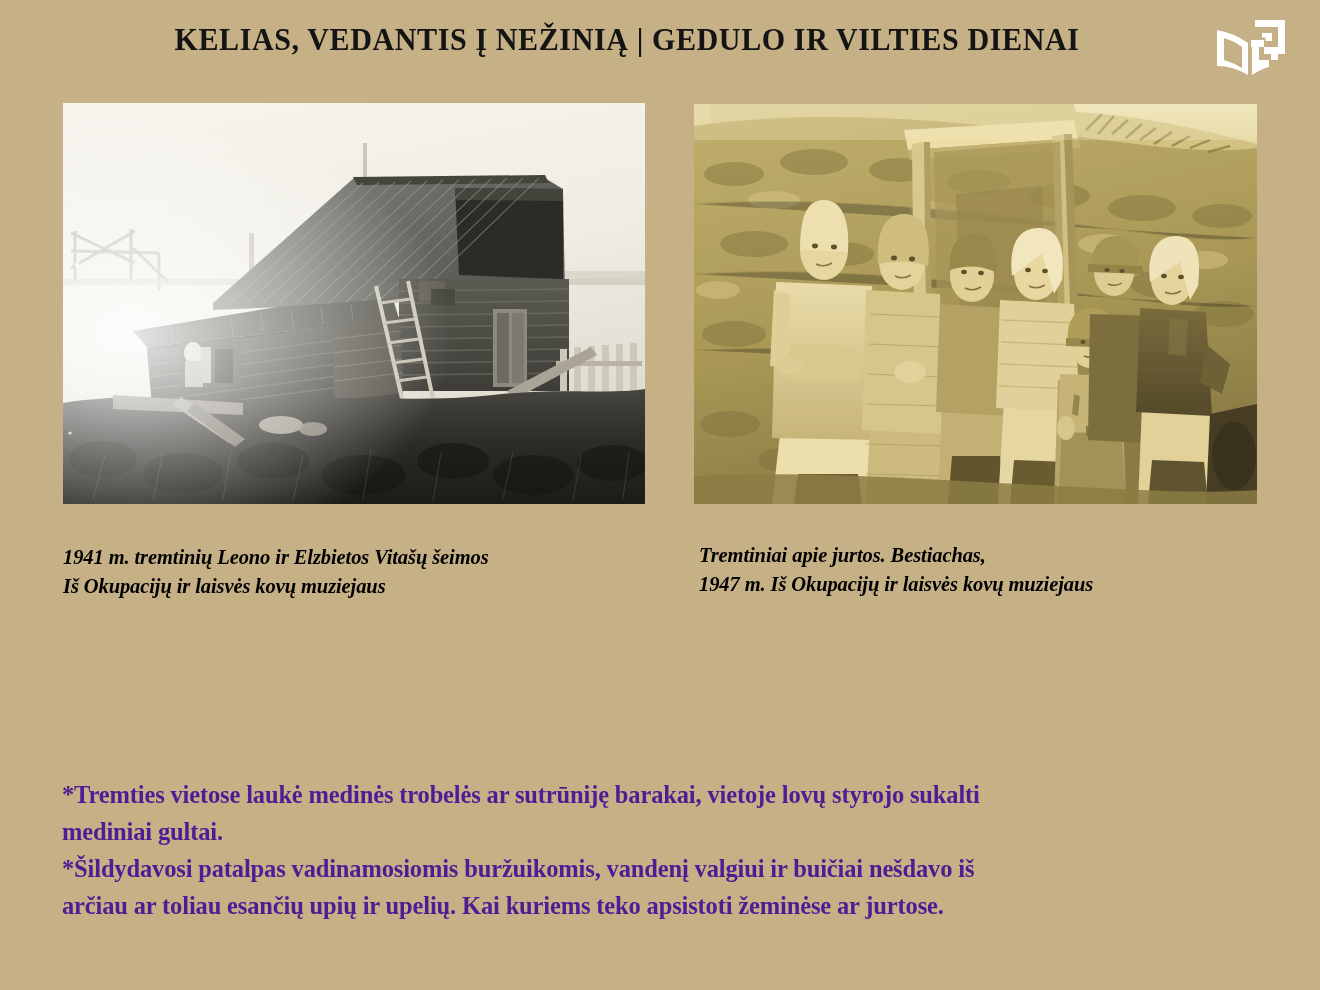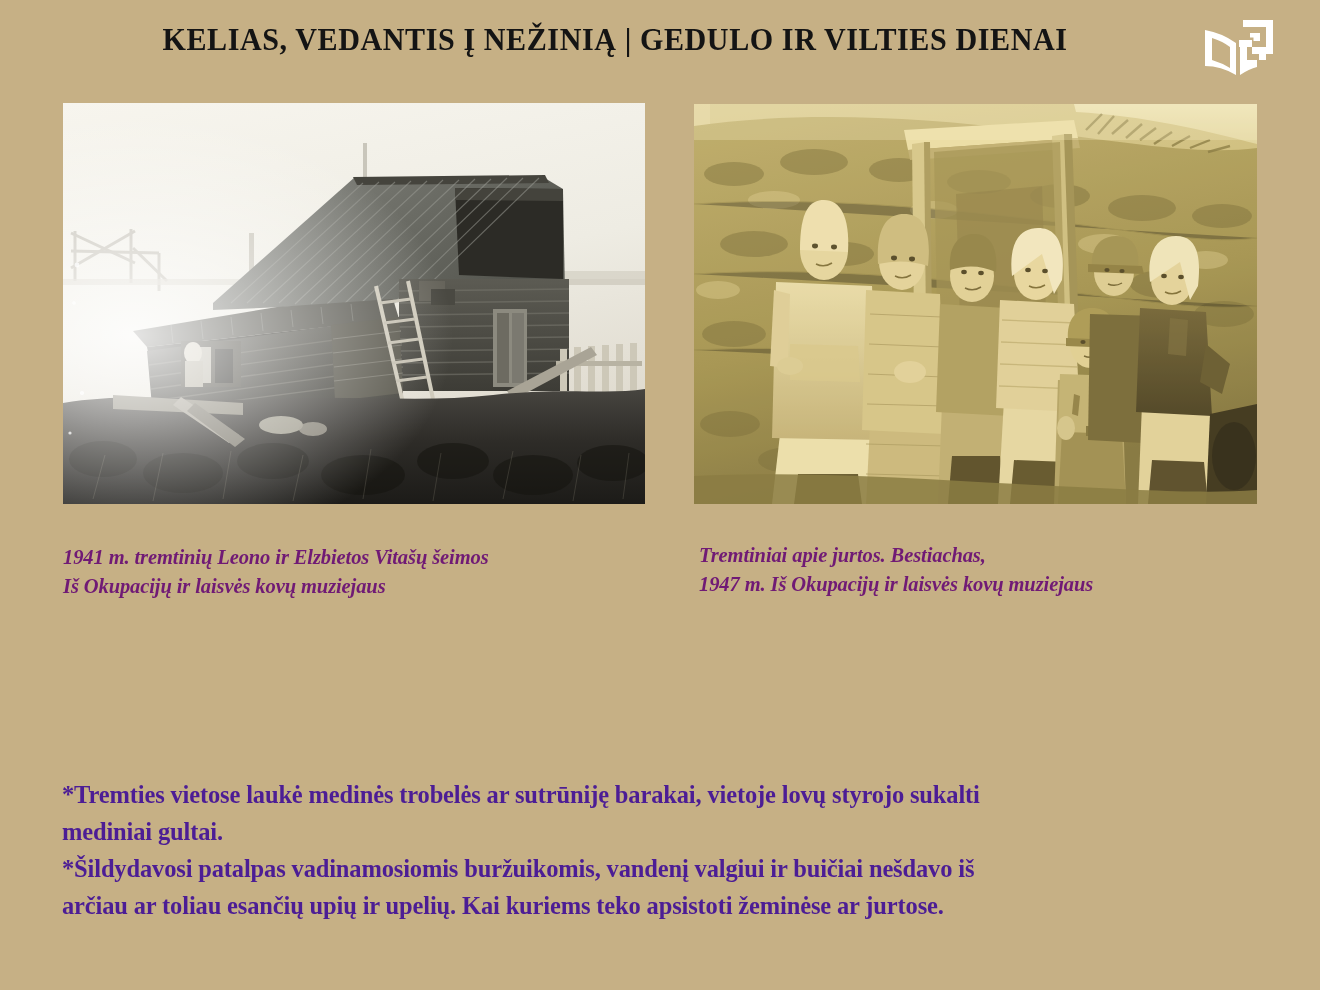--- a/index.html
+++ b/index.html
@@ -12,21 +12,21 @@
     height: 990px;
     background: #c6b085;
     font-family: "Liberation Serif", "DejaVu Serif", serif;
     overflow: hidden;
     position: relative;
   }
 
   
   .header {
     position: absolute;
-    left: 0;
+    left: 12px;
     top: 0;
     width: 1300px;
     height: 92px;
   }
   .page-title {
     position: absolute;
     left: 60px;
     top: 22px;
     width: 1110px;
     text-align: center;
@@ -70,21 +70,21 @@
   .photo svg { display: block; width: 100%; height: 100%; }
 
   
   .caption {
     position: absolute;
     font-family: "Liberation Serif", "DejaVu Serif", serif;
     font-style: italic;
     font-weight: bold;
     font-size: 20.5px;
     line-height: 29px;
-    color: #701a75;
+    color: #000000;
     letter-spacing: -0.1px;
   }
   .caption-left  { left: 63px;  top: 543px; width: 590px; }
   .caption-right { left: 699px; top: 541px; width: 570px; }
   .caption .line { display: block; white-space: nowrap; }
 
   
   .bodytext {
     position: absolute;
     left: 62px;

